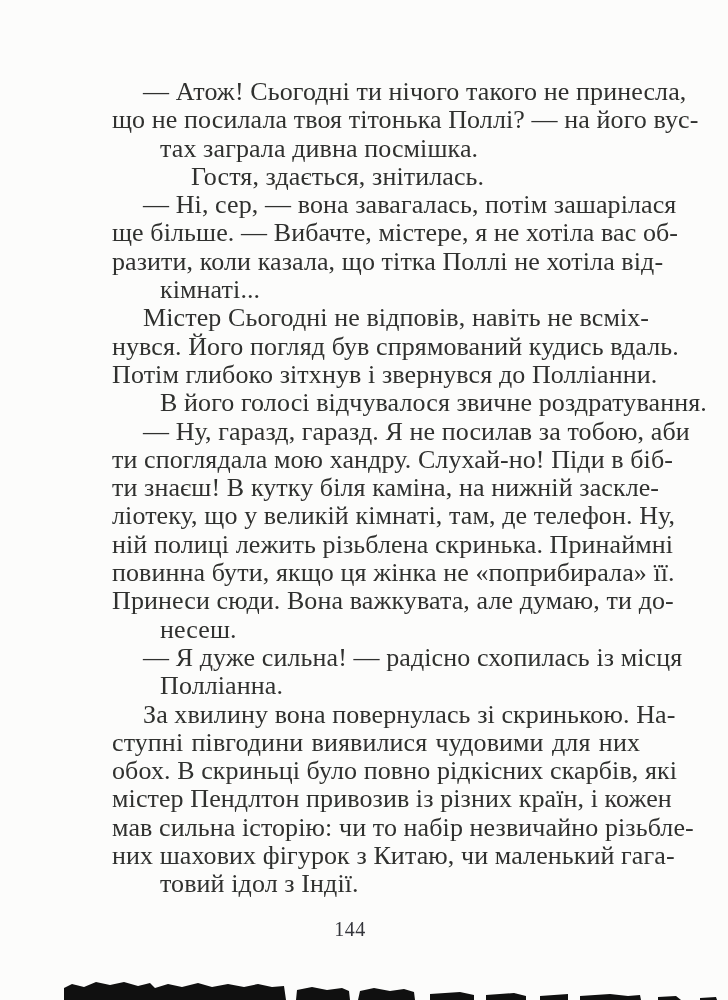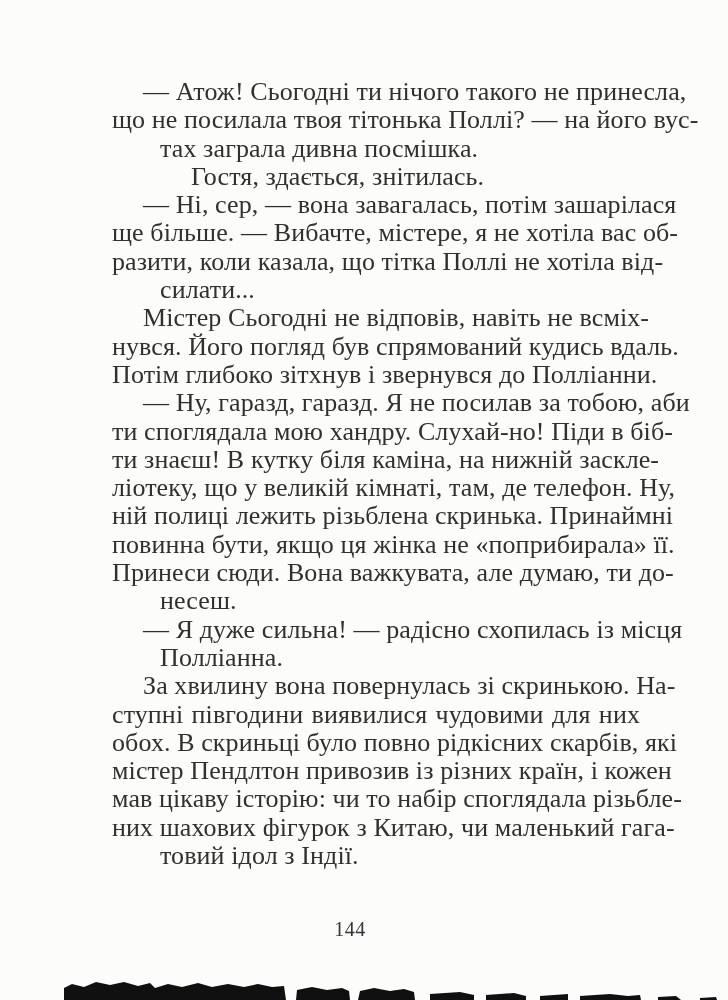--- a/index.html
+++ b/index.html
@@ -57,39 +57,40 @@
 <body>
 
 <div class="text-block">
   <div class="line indent">— Атож! Сьогодні ти нічого такого не принесла,</div>
   <div class="line">що не посилала твоя тітонька Поллі? — на його вус-</div>
   <div class="line last">тах заграла дивна посмішка.</div>
   <div class="line indent last">Гостя, здається, знітилась.</div>
   <div class="line indent">— Ні, сер, — вона завагалась, потім зашарілася</div>
   <div class="line">ще більше. — Вибачте, містере, я не хотіла вас об-</div>
   <div class="line">разити, коли казала, що тітка Поллі не хотіла від-</div>
-  <div class="line last">силати...</div>
+  <div class="line last">кімнаті...</div>
   <div class="line indent">Містер Сьогодні не відповів, навіть не всміх-</div>
   <div class="line">нувся. Його погляд був спрямований кудись вдаль.</div>
   <div class="line">Потім глибоко зітхнув і звернувся до Полліанни.</div>
+  <div class="line last">В його голосі відчувалося звичне роздратування.</div>
   <div class="line indent">— Ну, гаразд, гаразд. Я не посилав за тобою, аби</div>
   <div class="line">ти споглядала мою хандру. Слухай-но! Піди в біб-</div>
   <div class="line">ти знаєш! В кутку біля каміна, на нижній заскле-</div>
   <div class="line">ліотеку, що у великій кімнаті, там, де телефон. Ну,</div>
   <div class="line">ній полиці лежить різьблена скринька. Принаймні</div>
   <div class="line">повинна бути, якщо ця жінка не «поприбирала» її.</div>
   <div class="line">Принеси сюди. Вона важкувата, але думаю, ти до-</div>
   <div class="line last">несеш.</div>
   <div class="line indent">— Я дуже сильна! — радісно схопилась із місця</div>
   <div class="line last">Полліанна.</div>
   <div class="line indent">За хвилину вона повернулась зі скринькою. На-</div>
   <div class="line">ступні півгодини виявилися чудовими для них</div>
   <div class="line">обох. В скриньці було повно рідкісних скарбів, які</div>
   <div class="line">містер Пендлтон привозив із різних країн, і кожен</div>
-  <div class="line">мав цікаву історію: чи то набір споглядала різьбле-</div>
+  <div class="line">мав сильна історію: чи то набір незвичайно різьбле-</div>
   <div class="line">них шахових фігурок з Китаю, чи маленький гага-</div>
   <div class="line last">товий ідол з Індії.</div>
 </div>
 
 <div class="page-number">144</div>
 
 <svg class="scan-artifact" viewBox="0 0 728 22" preserveAspectRatio="none" xmlns="http://www.w3.org/2000/svg">
   <g fill="var(--artifact)">
     <path d="M64,22 L64,10 L72,6 L84,9 L96,4 L110,7 L124,4 L138,8 L150,5 L155,10 L168,6 L182,9 L198,5 L212,9 L228,6 L244,9 L258,6 L272,9 L284,8 L286,22 Z"></path>
     <path d="M296,22 L297,12 L312,9 L327,12 L342,10 L349,13 L350,22 Z"></path>

